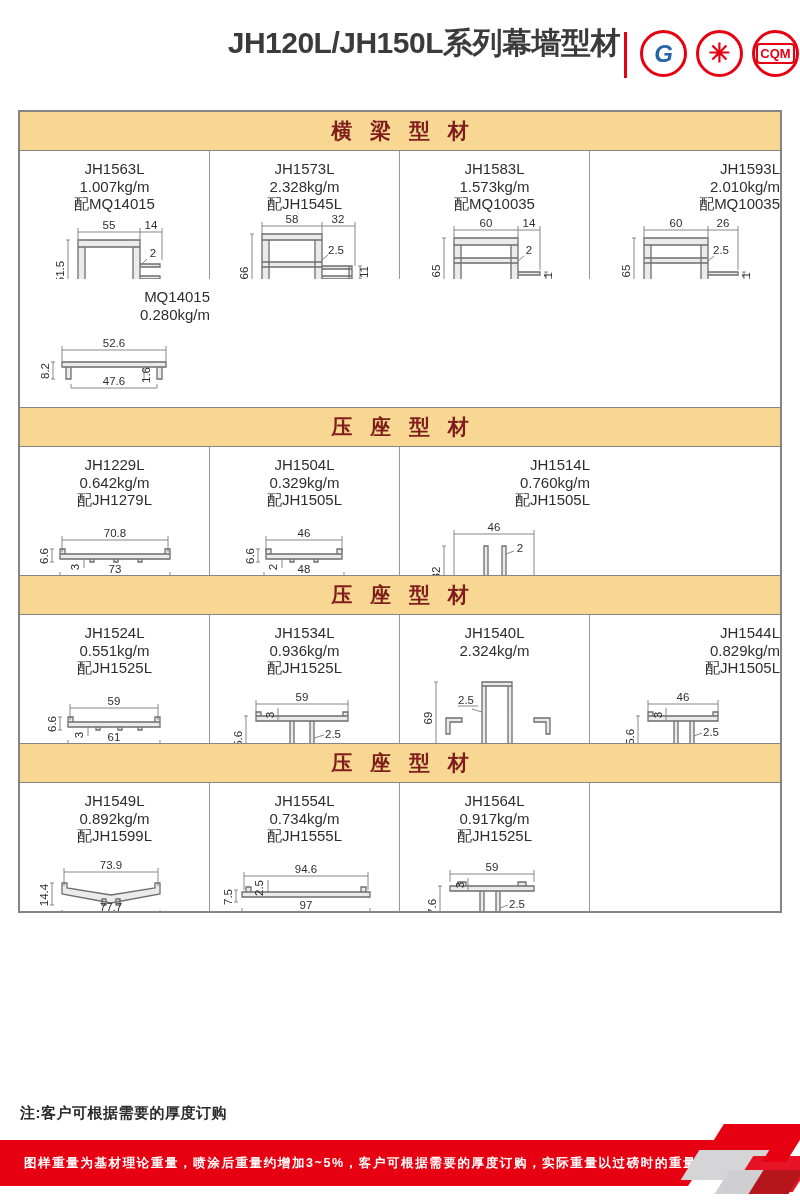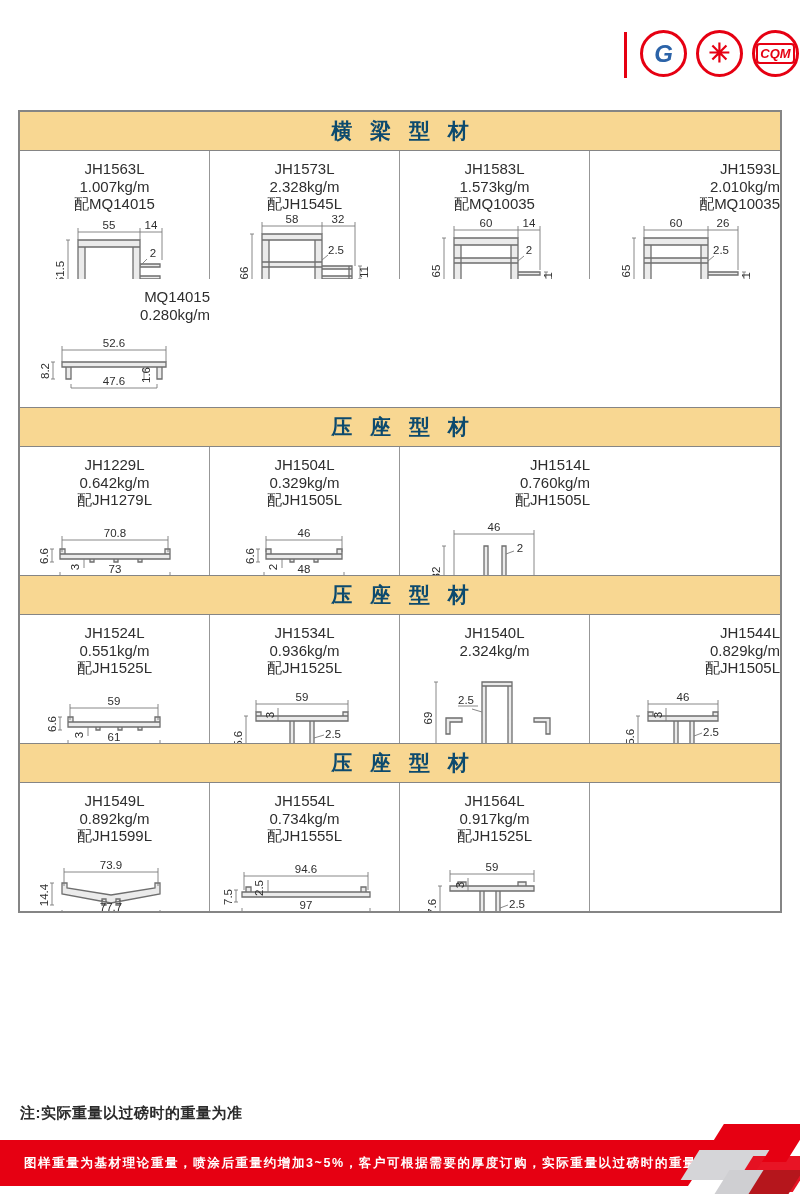--- a/index.html
+++ b/index.html
@@ -9,25 +9,25 @@
   .hd-block{position:absolute;top:26px;right:180px;text-align:right;}
   .hd-title{font-size:30px;font-weight:700;color:#3b3b3b;letter-spacing:-0.5px;line-height:34px;}
   .hd-sub{font-size:13px;font-weight:700;color:#4a4a4a;letter-spacing:1.5px;margin-top:3px;}
   .hd-divider{position:absolute;top:32px;left:624px;width:3px;height:46px;background:#e60012;}
   .logos{position:absolute;top:30px;left:640px;display:flex;gap:9px;}
   .logo{width:47px;height:47px;border:3px solid #e60012;border-radius:50%;
         display:flex;align-items:center;justify-content:center;background:#fff;box-sizing:border-box;}
   .logo span{color:#e60012;font-weight:700;}
   .logo.g span{color:#2b63a8;font-size:24px;font-style:italic;}
   .logo.star span{font-size:26px;}
-  .logo.cqm span{font-size:13px;letter-spacing:0;border:2px solid #e60012;border-radius:4px;padding:1px 2px;font-style:italic;}
+  .logo.cqm span{font-size:13px;letter-spacing:0;border:2px solid #e60012;border-radius:4px;padding:1px 2px;}
   
   .tbl{position:absolute;left:18px;top:110px;width:764px;border:2px solid #858585;box-sizing:border-box;}
   .band{height:38px;line-height:38px;background:#f8d792;border-bottom:1px solid #858585;
-        text-align:center;font-size:21px;font-weight:700;color:#0c4a6e;
+        text-align:center;font-size:21px;font-weight:700;color:#7f1d1d;
         letter-spacing:0.85em;text-indent:0.85em;}
   .sec + .sec .band{border-top:1px solid #858585;}
   .cells{display:grid;grid-template-columns:repeat(4,1fr);}
   .cell{height:128px;border-right:1px solid #979797;box-sizing:border-box;
         text-align:center;padding-top:9px;overflow:hidden;}
   .cell:last-child{border-right:none;text-align:right;}
   .cell .code,.cell .wt,.cell .match{font-size:15px;line-height:17.5px;color:#2e2e2e;}
   .dr{display:block;margin:1px auto 0;}
   .al{fill:#ebebeb;stroke:#6e6e6e;stroke-width:1.3;stroke-linejoin:miter;}
   .dim{stroke:#7a7a7a;stroke-width:0.9;fill:none;}
@@ -45,20 +45,21 @@
   .d3{left:742px;top:1156px;width:62px;height:36px;background:#e60012;opacity:.92;}
   .d4{left:722px;top:1170px;width:58px;height:24px;background:#cfcfd2;}
   .d5{left:756px;top:1170px;width:40px;height:24px;background:#b5161c;}
 </style>
 </head>
 <body>
 
 <div class="page">
 
   <div class="hd-block">
+    <div class="hd-title">JH120L/JH150L系列幕墙型材</div>
   </div>
   <div class="hd-divider"></div>
   <div class="logos">
     <div class="logo g">
         <span>G</span>
       </div>
     <div class="logo star">
         <span>✳</span>
       </div>
     <div class="logo cqm">
@@ -316,21 +317,21 @@
             <text x="111" y="62">2.5</text>
             <text x="86" y="93">61</text>
           </svg>
         </div>
 
         <div class="cell"></div>
       </div>
     </div>
   </div>
 
-  <div class="note">注:实际重量以过磅时的重量为准</div>
+  <div class="note">注:客户可根据需要的厚度订购</div>
 
   <div class="fbar">
     <span class="ftext">图样重量为基材理论重量，喷涂后重量约增加3~5%，客户可根据需要的厚度订购，实际重量以过磅时的重量为准。</span>
     <span class="fbrand">
       <span class="nm">
         <span>JIAHUA</span><br>
         <span>ALUMINIUM</span>
       </span>
 
     </span>

